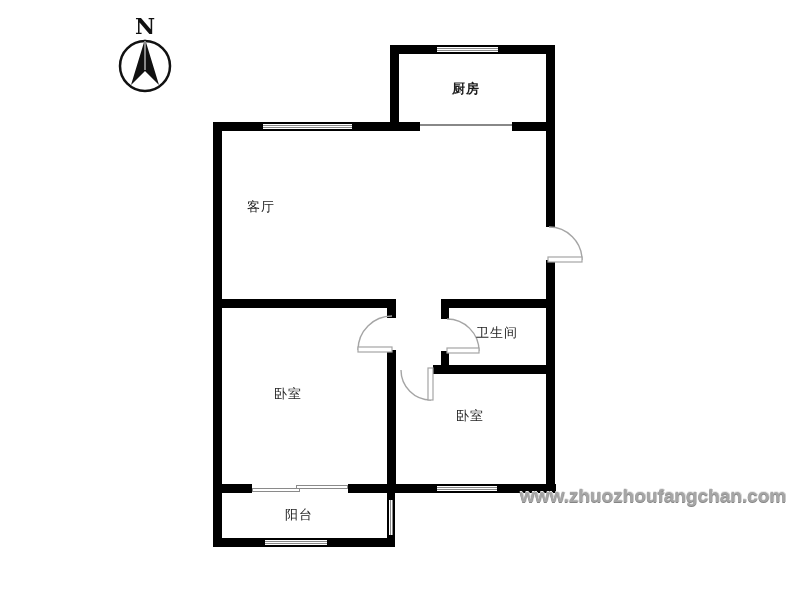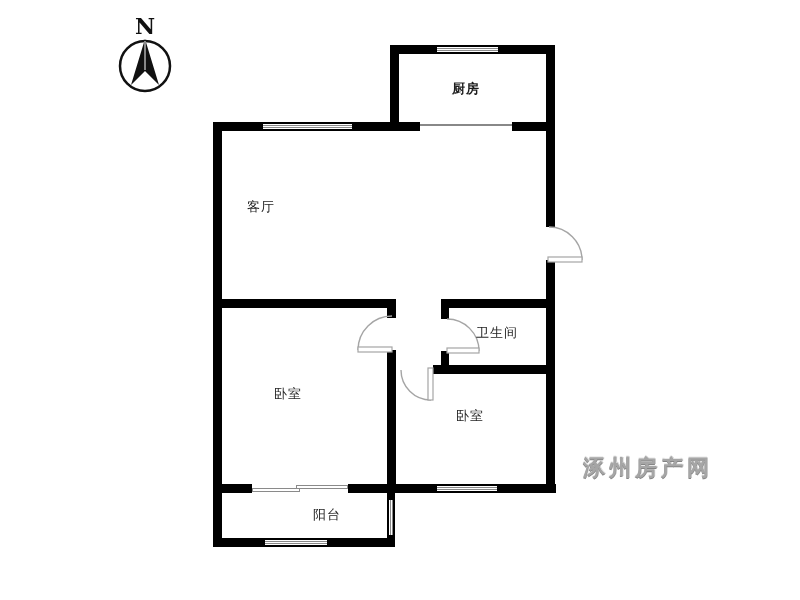--- a/index.html
+++ b/index.html
@@ -91,17 +91,17 @@
       <line x1="145" y1="41" x2="145" y2="70" stroke="#fff" stroke-width="1"></line>
       <text x="145" y="34" text-anchor="middle" style="font-family:'DejaVu Serif', serif;font-weight:bold;font-size:22px;fill:#111;">N</text>
     </g>
   </svg>
 
   <div class="room-label" style="left:466px;top:89px;font-weight:bold;">厨房</div>
   <div class="room-label" style="left:261px;top:207px;text-align:center;">客厅</div>
   <div class="room-label" style="left:288px;top:394px;">卧室</div>
   <div class="room-label" style="left:470px;top:416px;">卧室</div>
   <div class="room-label" style="left:497px;top:333px;">卫生间</div>
-  <div class="room-label" style="left:299px;top:515px;margin-left:28px;">阳台</div>
+  <div class="room-label" style="left:299px;top:515px;">阳台</div>
 
-  <div class="wm wm-name" style="left:648px;top:468px;">涿州房产网</div>
+  <div class="wm wm-url" style="left:653px;top:496px;">www.zhuozhoufangchan.com</div>
 
 </div>
 
 </body></html>

